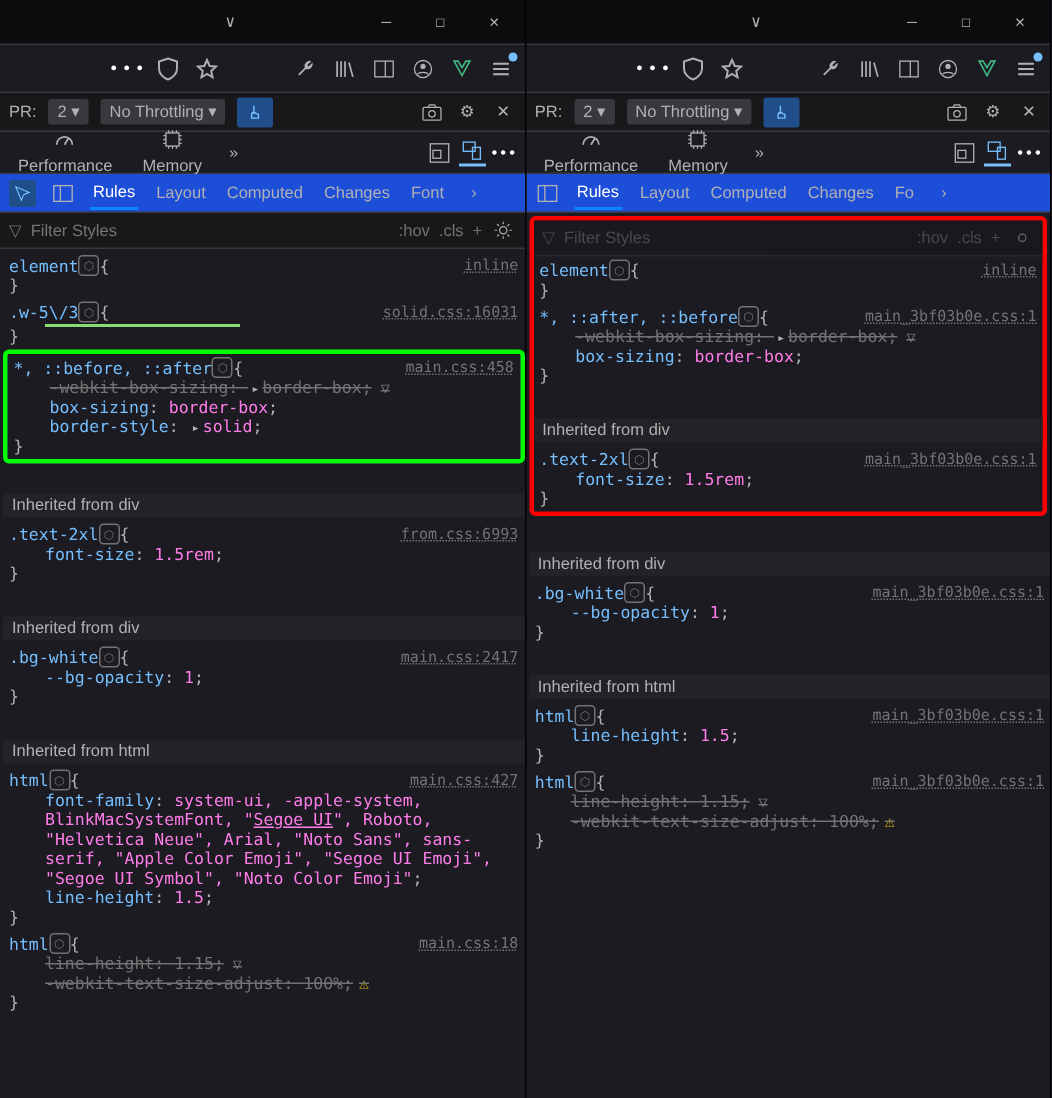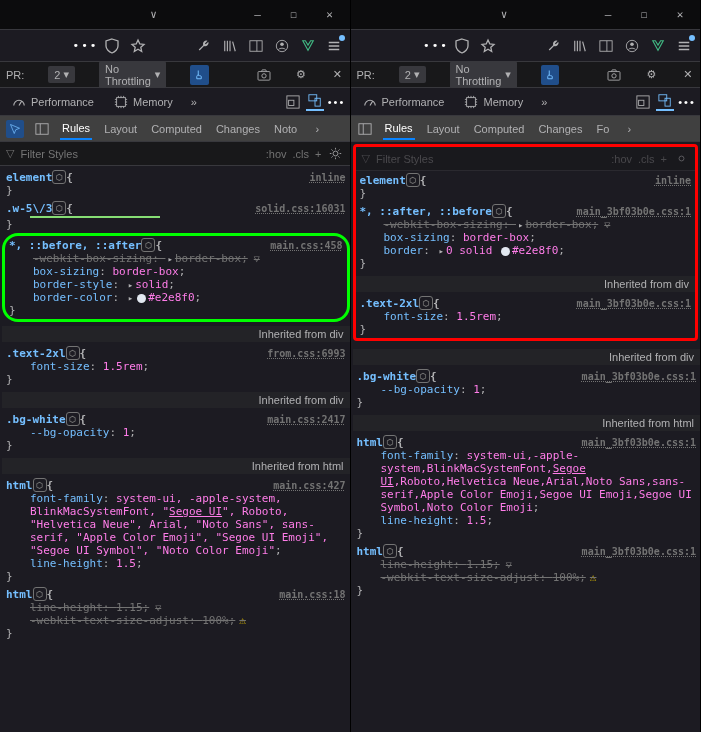--- a/index.html
+++ b/index.html
@@ -4,51 +4,51 @@
 <style>
 * { margin: 0; padding: 0; box-sizing: border-box; }
 body { background: #1c1b22; font-family: Consolas, monospace; font-size: 11px; color: #b1b1b3; width: 701px; height: 732px; display: flex; }
 .pane { flex: 1; display: flex; flex-direction: column; overflow: hidden; border-right: 1px solid #000; }
 .titlebar { height: 30px; background: #0c0c0d; display: flex; align-items: center; justify-content: flex-end; gap: 8px; padding: 0 6px; border-bottom: 1px solid #38383d; }
 .titlebar .ctl { width: 28px; height: 20px; display: flex; align-items: center; justify-content: center; color: #b1b1b3; }
 .browser-bar { height: 32px; background: #1c1b22; display: flex; align-items: center; justify-content: flex-end; gap: 10px; padding: 0 8px; border-bottom: 1px solid #38383d; }
 .ico { width: 16px; height: 16px; display: inline-flex; align-items: center; justify-content: center; color: #b1b1b3; }
 .badge-wrap { position: relative; }
 .badge { position: absolute; top: -3px; right: -3px; width: 6px; height: 6px; background: #75bfff; border-radius: 50%; }
-.toolbar { height: 26px; background: #18181a; display: flex; align-items: center; padding: 0 6px; gap: 24px; border-bottom: 1px solid #38383d; font-family: "Segoe UI", sans-serif; font-size: 11px; }
+.toolbar { height: 26px; background: #18181a; display: flex; align-items: center; padding: 0 6px; gap: 8px; border-bottom: 1px solid #38383d; font-family: "Segoe UI", sans-serif; font-size: 11px; }
 .toolbar .sel { background: #38383d; padding: 2px 6px; border-radius: 2px; display: flex; align-items: center; gap: 3px; }
 .accent-btn { width: 24px; height: 20px; background: #204e8a; border-radius: 2px; display: flex; align-items: center; justify-content: center; color: #75bfff; }
 .push-right { margin-left: auto; }
 .tabs { height: 28px; background: #1c1b22; display: flex; align-items: center; padding: 0 4px; gap: 4px; border-bottom: 1px solid #38383d; font-family: "Segoe UI", sans-serif; }
-.tab { padding: 4px 8px; display: flex; align-items: center; gap: 5px; color: #b1b1b3; }
+.tab { padding: 4px 8px; display: flex; align-items: center; gap: 5px; color: #b1b1b3; flex-direction: column; }
 .tabs .tbico { width: 18px; height: 18px; display: inline-flex; align-items: center; justify-content: center; }
 .tabs .tbico.active { color: #75bfff; border-bottom: 2px solid #75bfff; padding-bottom: 2px; }
-.subtabs { height: 26px; background: #404040; display: flex; align-items: center; padding: 0 6px; gap: 10px; border-bottom: 1px solid #38383d; font-family: "Segoe UI", sans-serif; font-size: 11px; }
+.subtabs { height: 26px; background: #1d4ed8; display: flex; align-items: center; padding: 0 6px; gap: 10px; border-bottom: 1px solid #38383d; font-family: "Segoe UI", sans-serif; font-size: 11px; }
 .subtabs .st { padding: 4px 2px; }
 .subtabs .st.active { color: #fff; border-bottom: 2px solid #0a84ff; }
 .eye-btn { width: 18px; height: 18px; background: #204e8a; display: flex; align-items: center; justify-content: center; border-radius: 2px; }
 .filter-row { height: 24px; background: #18181a; display: flex; align-items: center; padding: 0 6px; gap: 6px; border-bottom: 1px solid #38383d; font-family: "Segoe UI", sans-serif; font-size: 11px; color: #737373; }
 .content { flex: 1; overflow-y: auto; padding: 2px 0 2px 2px; }
 .rule { padding: 2px 4px; position: relative; }
-.rule-head { display: flex; align-items: center; font-weight: bold; }
+.rule-head { display: flex; align-items: center; }
 .sel-txt { color: #75bfff; }
 .src { margin-left: auto; color: #737373; font-size: 10px; text-decoration: underline dotted; }
 .brace { color: #b1b1b3; }
 .decl { padding-left: 24px; position: relative; }
 .prop { color: #75bfff; }
 .val { color: #ff7de9; }
 .val-link { color: #ff7de9; text-decoration: underline; }
 .strike { text-decoration: line-through; color: #737373; }
 .strike .prop, .strike .val { color: #737373; }
 .expand { color: #b1b1b3; font-size: 9px; margin: 0 2px; display: inline-block; }
 .swatch { display: inline-block; width: 9px; height: 9px; border-radius: 50%; margin: 0 2px; vertical-align: middle; }
 .underline { border-bottom: 2px solid #86de74; margin-top: 1px; }
-.inherit { background: #232327; padding: 2px 6px; margin: 4px 0 2px 0; color: #b1b1b3; font-family: "Segoe UI", sans-serif; font-size: 11px; text-align: right; }
+.inherit { background: #232327; padding: 2px 6px; margin: 20px 0 2px 0; color: #b1b1b3; font-family: "Segoe UI", sans-serif; font-size: 11px; }
 .shield-ico { width: 14px; height: 14px; border: 1px solid #737373; border-radius: 3px; display: inline-flex; align-items: center; justify-content: center; font-size: 8px; }
-.hl-green { border: 3px solid #00ff00; border-radius: 16px; }
+.hl-green { border: 3px solid #00ff00; border-radius: 4px; }
 .hl-red { border: 3px solid #ff0000; border-radius: 4px; }
 .warn { color: #d7b600; margin-left: 4px; }
 .funnel { color: #737373; margin-left: 6px; font-size: 10px; }
 .dots { letter-spacing: 2px; color: #fff; }
 .dim { color: #737373; }
 .star-svg { fill: none; stroke: #b1b1b3; stroke-width: 1.3; }
 svg { display: block; }
 </style>
 </head>
 <body>
@@ -179,21 +179,21 @@
   <span class="ico">
         <svg width="14" height="14" viewBox="0 0 16 16">
           <rect x="1" y="2" width="14" height="12" fill="none" stroke="#b1b1b3"></rect>
           <line x1="6" y1="2" x2="6" y2="14" stroke="#b1b1b3"></line>
         </svg>
       </span>
   <span class="st active">Rules</span>
   <span class="st">Layout</span>
   <span class="st">Computed</span>
   <span class="st">Changes</span>
-  <span class="st">Noto</span>
+  <span class="st">Font</span>
   <span class="ico">›</span>
 </div>
 
 <div class="filter-row">
   <span>▽</span>
   <span style="flex:1"><input style="background: transparent; border: none; color: rgb(177, 177, 179); width: 100%; font-size: 11px;" placeholder="Filter Styles"></span>
   <span>:hov</span>
   <span>.cls</span>
   <span>+</span>
   <span class="ico">
@@ -232,21 +232,20 @@
 <div class="rule hl-green">
   <div class="rule-head">
           <span class="sel-txt">*, ::before, ::after</span> 
           <span class="shield-ico dim">⬡</span> 
           <span class="brace">{</span>
           <span class="src">main.css:458</span>
         </div>
   <div class="decl strike"><span class="prop">-webkit-box-sizing</span>: <span class="expand">▸</span><span class="val">border-box</span>;<span class="funnel">▽</span></div>
   <div class="decl"><span class="prop">box-sizing</span>: <span class="val">border-box</span>;</div>
   <div class="decl"><span class="prop">border-style</span>: <span class="expand">▸</span><span class="val">solid</span>;</div>
-  <div class="decl"><span class="prop">border-color</span>: <span class="expand">▸</span><span class="swatch" style="background:#e2e8f0"></span><span class="val">#e2e8f0</span>;</div>
   <div><span class="brace">}</span></div>
 </div>
 
 <div class="inherit">Inherited from div</div>
 <div class="rule">
   <div class="rule-head">
           <span class="sel-txt">.text-2xl</span> 
           <span class="shield-ico dim">⬡</span> 
           <span class="brace">{</span>
           <span class="src">from.css:6993</span>
@@ -454,21 +453,20 @@
 
 <div class="rule">
   <div class="rule-head">
           <span class="sel-txt">*, ::after, ::before</span> 
           <span class="shield-ico dim">⬡</span> 
           <span class="brace">{</span>
           <span class="src">main_3bf03b0e.css:1</span>
         </div>
   <div class="decl strike"><span class="prop">-webkit-box-sizing</span>: <span class="expand">▸</span><span class="val">border-box</span>;<span class="funnel">▽</span></div>
   <div class="decl"><span class="prop">box-sizing</span>: <span class="val">border-box</span>;</div>
-  <div class="decl"><span class="prop">border</span>: <span class="expand">▸</span><span class="val">0</span> <span class="val">solid</span> <span class="swatch" style="background:#e2e8f0"></span><span class="val">#e2e8f0</span>;</div>
   <div><span class="brace">}</span></div>
 </div>
 
 <div class="inherit">Inherited from div</div>
 <div class="rule">
   <div class="rule-head">
           <span class="sel-txt">.text-2xl</span> 
           <span class="shield-ico dim">⬡</span> 
           <span class="brace">{</span>
           <span class="src">main_3bf03b0e.css:1</span>
@@ -494,21 +492,20 @@
 </div>
 
 <div class="inherit">Inherited from html</div>
 <div class="rule">
   <div class="rule-head">
           <span class="sel-txt">html</span> 
           <span class="shield-ico dim">⬡</span> 
           <span class="brace">{</span>
           <span class="src">main_3bf03b0e.css:1</span>
         </div>
-  <div class="decl"><span class="prop">font-family</span>: <span class="val">system-ui,-apple-system,BlinkMacSystemFont,</span><span class="val-link">Segoe UI</span><span class="val">,Roboto,Helvetica Neue,Arial,Noto Sans,sans-serif,Apple Color Emoji,Segoe UI Emoji,Segoe UI Symbol,Noto Color Emoji</span>;</div>
   <div class="decl"><span class="prop">line-height</span>: <span class="val">1.5</span>;</div>
   <div><span class="brace">}</span></div>
 </div>
 
 <div class="rule">
   <div class="rule-head">
           <span class="sel-txt">html</span> 
           <span class="shield-ico dim">⬡</span> 
           <span class="brace">{</span>
           <span class="src">main_3bf03b0e.css:1</span>

